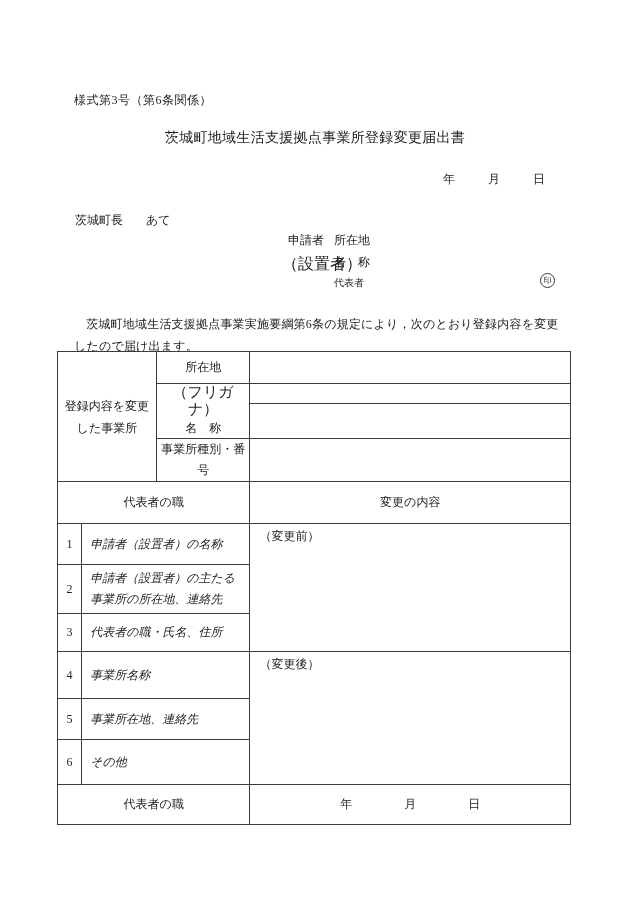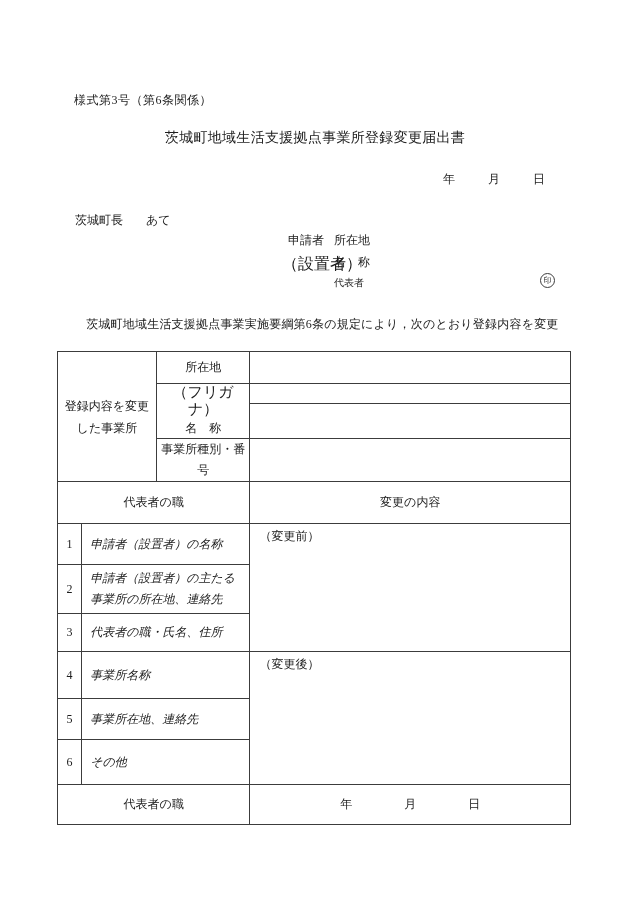--- a/index.html
+++ b/index.html
@@ -151,20 +151,21 @@
   <div class="abs applicant-label-btm">（設置者）</div>
   <div class="abs applicant-field-name">名　称</div>
   <div class="abs applicant-field-rep">代表者</div>
 
   <div class="abs seal">
     <span>印</span>
   </div>
 
   <div class="abs body-para">
     <div>　茨城町地域生活支援拠点事業実施要綱第6条の規定により，次のとおり登録内容を変更</div>
+    <div>したので届け出ます。</div>
   </div>
 
   <table class="form-table">
     <colgroup>
       <col style="width:24px">
       <col style="width:74px">
       <col style="width:93px">
       <col style="width:318px">
     </colgroup>
     <tbody>

